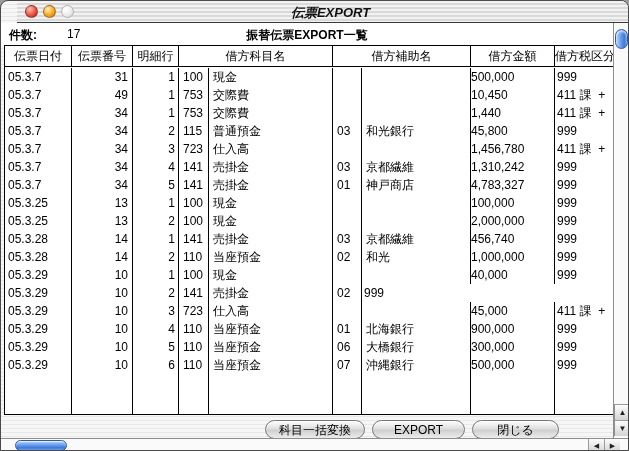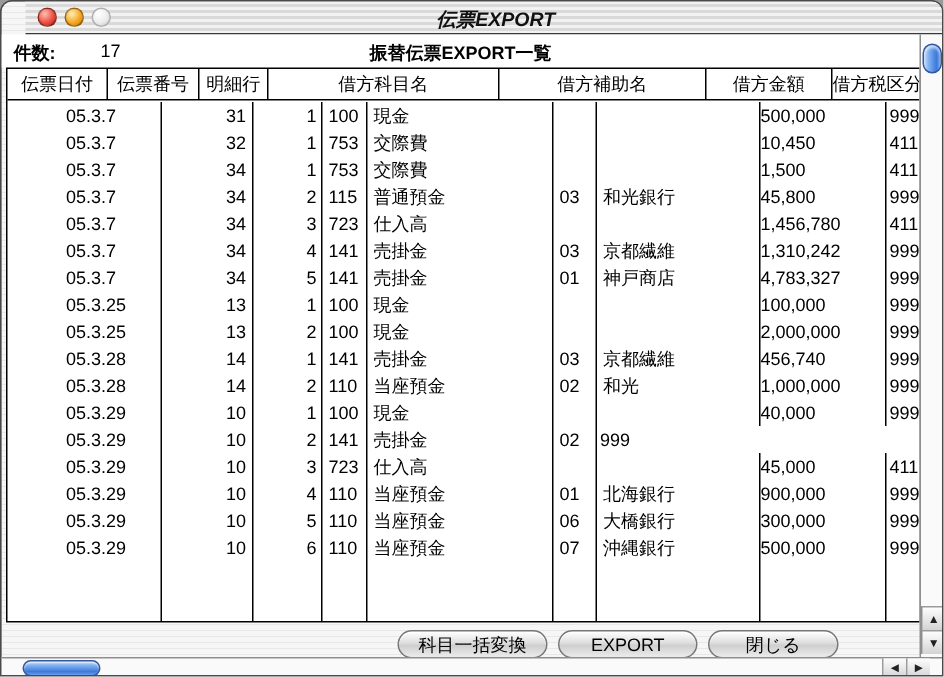--- a/index.html
+++ b/index.html
@@ -50,21 +50,21 @@
     font-size: 12px; color: #000;
   }
   .thead { display: flex; height: 21px; border-bottom: 1px solid #000; }
   .th {
     line-height: 21px; text-align: center; overflow: hidden; white-space: nowrap;
     border-right: 1px solid #000;
   }
   .th:last-child { border-right: none; }
   .tbody { position: absolute; left: 0; top: 22px; right: 0; bottom: 0; }
   .rows {}
-  .tr { display: flex; height: 18px; margin-left: 36px; }
+  .tr { display: flex; height: 18px; }
   .td {
     line-height: 18px; overflow: hidden; white-space: nowrap;
     border-right: 1px solid #000;
   }
   .filler { display: flex; height: 40px; }
   .filler .td { height: 40px; }
   .c-date  { width: 67px;  padding-left: 3px; }
   .c-no    { width: 61px;  padding-right: 4px; text-align: right; }
   .c-line  { width: 46px;  padding-right: 3px; text-align: right; }
   .c-acode { width: 30px;  padding-left: 4px; }
@@ -163,38 +163,38 @@
     <div class="td c-line">1</div>
     <div class="td c-acode">100</div>
     <div class="td c-aname">現金</div>
     <div class="td c-scode"></div>
     <div class="td c-sname"></div>
     <div class="td c-amt">500,000</div>
     <div class="td c-tax">999</div>
   </div>
           <div class="tr">
     <div class="td c-date">05.3.7</div>
-    <div class="td c-no">32</div>
+    <div class="td c-no">49</div>
     <div class="td c-line">1</div>
     <div class="td c-acode">753</div>
     <div class="td c-aname">交際費</div>
     <div class="td c-scode"></div>
     <div class="td c-sname"></div>
     <div class="td c-amt">10,450</div>
     <div class="td c-tax">411 課  +</div>
   </div>
           <div class="tr">
     <div class="td c-date">05.3.7</div>
     <div class="td c-no">34</div>
     <div class="td c-line">1</div>
     <div class="td c-acode">753</div>
     <div class="td c-aname">交際費</div>
     <div class="td c-scode"></div>
     <div class="td c-sname"></div>
-    <div class="td c-amt">1,500</div>
+    <div class="td c-amt">1,440</div>
     <div class="td c-tax">411 課  +</div>
   </div>
           <div class="tr">
     <div class="td c-date">05.3.7</div>
     <div class="td c-no">34</div>
     <div class="td c-line">2</div>
     <div class="td c-acode">115</div>
     <div class="td c-aname">普通預金</div>
     <div class="td c-scode">03</div>
     <div class="td c-sname">和光銀行</div>

